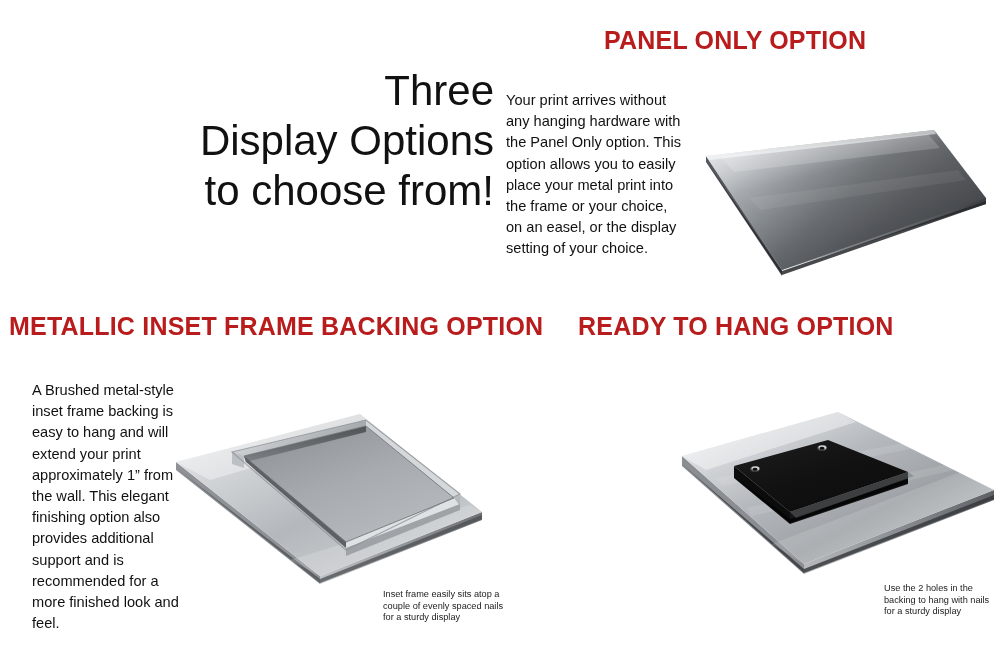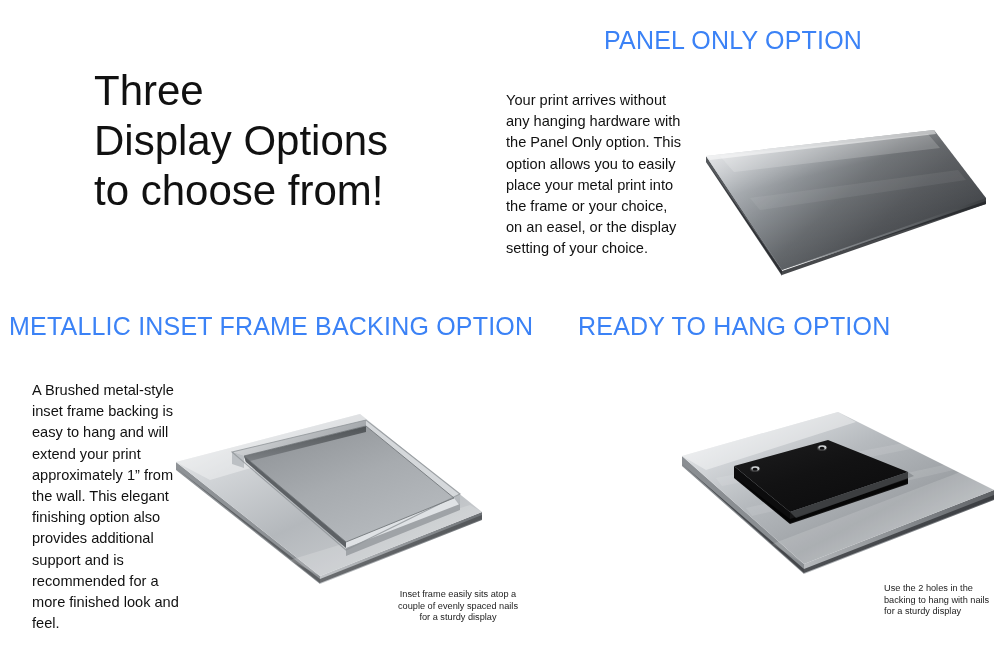--- a/index.html
+++ b/index.html
@@ -25,29 +25,30 @@
     position: absolute;
     left: 94px;
     top: 66px;
     width: 400px;
     font-size: 42px;
     line-height: 50px;
     font-weight: 400;
     letter-spacing: 0px;
     color: #111111;
     white-space: pre-line;
+    text-align: right;
   }
 
   .section-heading {
     position: absolute;
     font-size: 25px;
     line-height: 30px;
-    font-weight: 400;
+    font-weight: 700;
     letter-spacing: 0.2px;
-    color: #3b82f6;
+    color: #b91c1c;
     white-space: nowrap;
   }
   #heading-panel-only   { left: 604px; top: 25px; }
   #heading-inset-frame  { left: 9px;  top: 311px; }
   #heading-ready-hang   { left: 578px; top: 311px; }
 
   .body-copy {
     position: absolute;
     font-size: 14.6px;
     line-height: 21.2px;
@@ -60,21 +61,21 @@
   #copy-ready-hang  { left: 506px; top: 376px; width: 178px; }
 
   .caption {
     position: absolute;
     font-size: 9.2px;
     line-height: 11.6px;
     font-weight: 400;
     color: #1b1b1b;
     white-space: pre-line;
   }
-  #caption-inset-frame { left: 383px; top: 589px; width: 150px; text-align: center; }
+  #caption-inset-frame { left: 383px; top: 589px; width: 150px; }
   #caption-ready-hang  { left: 884px; top: 583px; width: 130px; }
 
   
   .illus {
     position: absolute;
   }
   .illus svg { display: block; }
 
   #illus-panel-only  { left: 690px; top: 128px; width: 310px; height: 160px; }
   #illus-inset-frame { left: 170px; top: 410px; width: 320px; height: 180px; }

